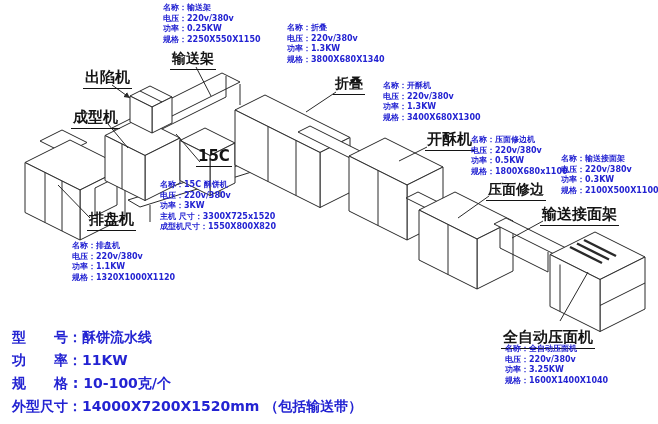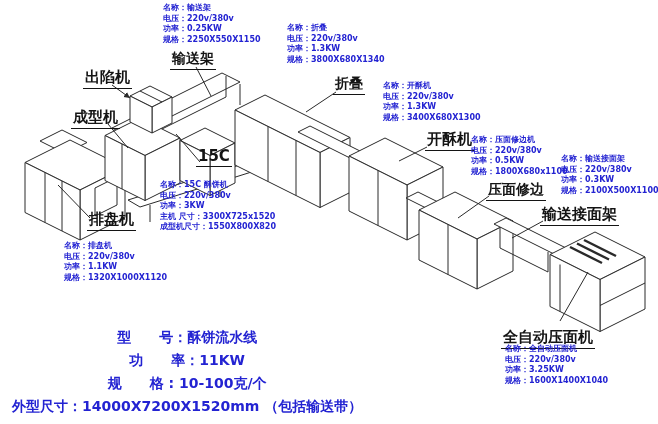--- a/index.html
+++ b/index.html
@@ -14,21 +14,21 @@
   }
   .spec div{white-space:nowrap;}
   .mlabel{
     position:absolute;color:#141414;font-weight:bold;white-space:nowrap;
     border-bottom:1.5px solid #141414;padding:0 2px 1px 2px;font-size:15px;
   }
   .mlabel.big{font-size:14px;}
   .mlabel.small{font-size:14px;}
   .summary{
     position:absolute;left:12px;top:326px;color:#2323d2;font-weight:bold;
-    font-size:14px;line-height:23px;white-space:nowrap;text-align:center;
+    font-size:14px;line-height:23px;white-space:nowrap;
   }
 </style>
 </head>
 <body>
 
 <div class="canvas">
 
   <svg class="lineart" width="658" height="424" viewBox="0 0 658 424" fill="#ffffff" stroke="#2a2a2a" stroke-width="1" stroke-linejoin="round">
     <defs>
       <marker id="arrow" markerWidth="8" markerHeight="8" refX="6" refY="3" orient="auto">
@@ -187,21 +187,21 @@
       <div>功率：0.3KW</div>
       <div>规格：2100X500X1100</div>
     </div>
   <div class="spec" style="left:160px;top:180px">
       <div>名称：15C 酥饼机</div>
       <div>电压：220v/380v</div>
       <div>功率：3KW</div>
       <div>主机 尺寸：3300X725x1520</div>
       <div>成型机尺寸：1550X800X820</div>
     </div>
-  <div class="spec" style="left:64px;top:241px">
+  <div class="spec" style="left:72px;top:241px">
       <div>名称：排盘机</div>
       <div>电压：220v/380v</div>
       <div>功率：1.1KW</div>
       <div>规格：1320X1000X1120</div>
     </div>
   <div class="spec" style="left:505px;top:344px">
       <div>名称：全自动压面机</div>
       <div>电压：220v/380v</div>
       <div>功率：3.25KW</div>
       <div>规格：1600X1400X1040</div>

